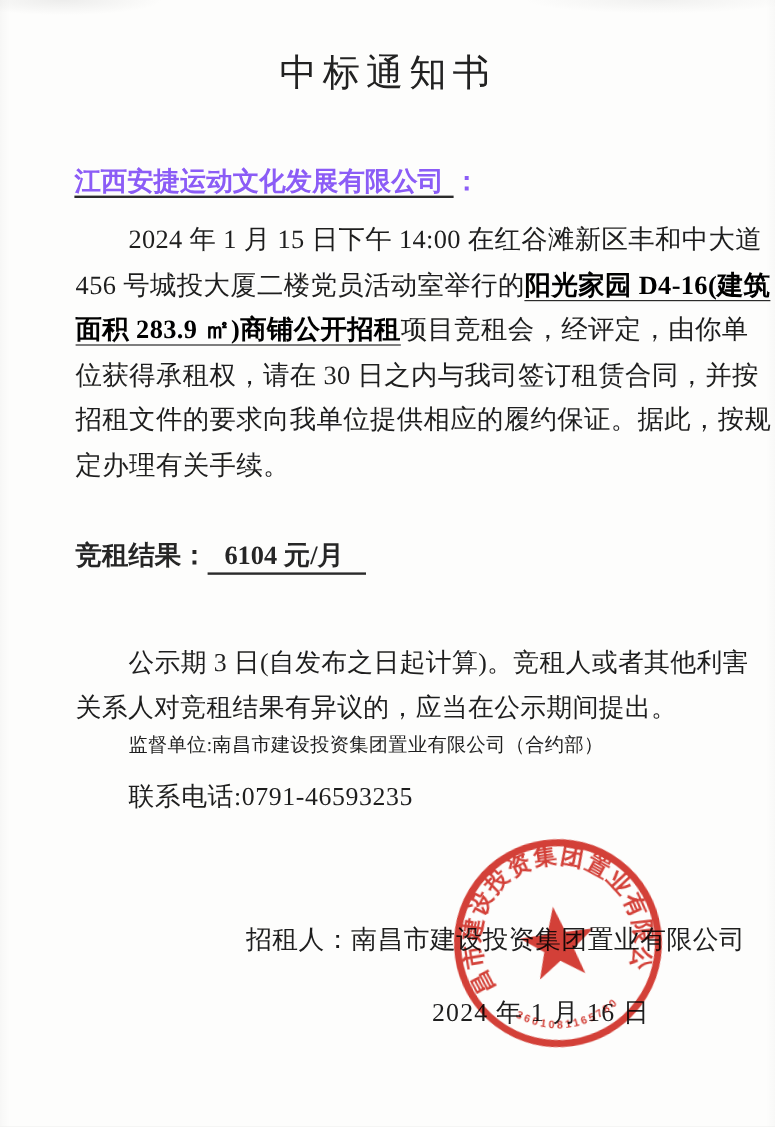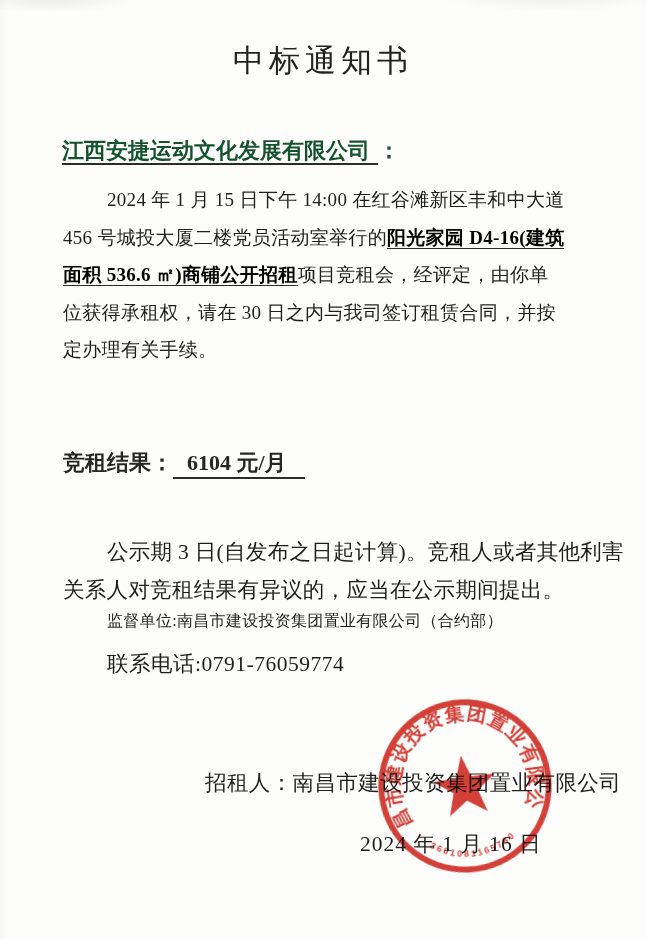--- a/index.html
+++ b/index.html
@@ -23,26 +23,26 @@
       linear-gradient(to left, rgba(0,0,0,.02), rgba(0,0,0,0) 8px);
   }
   .title {
     position: absolute; top: 40px; left: 0; width: 100%;
     text-align: center;
     font-size: 31px; letter-spacing: 5px;
     font-weight: 500; color: #222;
   }
   .addressee {
     position: absolute; top: 136px; left: 62px;
-    font-size: 22px; font-weight: 700; color: #14532d;
+    font-size: 22px; font-weight: 700; color: #8b5cf6;
   }
   .addressee .uline { border-bottom: 2px solid #2b2b2b; padding-right: 8px; }
   .para1 {
     position: absolute; top: 181px; left: 63px; width: 545px;
-    font-size: 19px; line-height: 37.6px; letter-spacing: .3px;
+    font-size: 22px; line-height: 37.6px; letter-spacing: .3px;
     white-space: nowrap;
   }
   .indent { padding-left: 44px; }
   .em-underline {
     font-weight: 700;
     border-bottom: 1.8px solid #2b2b2b;
     color: #000000;
   }
   .result {
     position: absolute; top: 448px; left: 63px;
@@ -88,34 +88,35 @@
 <div class="page">
   <div class="scan-noise"></div>
 
   <div class="title">中标通知书</div>
 
   <div class="addressee"><span class="uline">江西安捷运动文化发展有限公司</span><span>：</span></div>
 
   <div class="para1">
     <div class="indent">2024 年 1 月 15 日下午 14:00 在红谷滩新区丰和中大道</div>
     <div><span>456 号城投大厦二楼党员活动室举行的</span><span class="em-underline">阳光家园 D4-16(建筑</span></div>
-    <div><span class="em-underline">面积 536.6 ㎡)商铺公开招租</span><span>项目竞租会，经评定，由你单</span></div>
+    <div><span class="em-underline">面积 283.9 ㎡)商铺公开招租</span><span>项目竞租会，经评定，由你单</span></div>
     <div>位获得承租权，请在 30 日之内与我司签订租赁合同，并按</div>
+    <div>招租文件的要求向我单位提供相应的履约保证。据此，按规</div>
     <div>定办理有关手续。</div>
   </div>
 
   <div class="result"><span>竞租结果：</span><span class="value">6104 元/月</span></div>
 
   <div class="para2">
     <div class="indent">公示期 3 日(自发布之日起计算)。竞租人或者其他利害</div>
     <div>关系人对竞租结果有异议的，应当在公示期间提出。</div>
   </div>
 
   <div class="supervisor">监督单位:南昌市建设投资集团置业有限公司（合约部）</div>
-  <div class="phone">联系电话:0791-76059774</div>
+  <div class="phone">联系电话:0791-46593235</div>
 
   <div class="lessor">招租人：南昌市建设投资集团置业有限公司</div>
   <div class="date">2024 年 1 月 16 日</div>
 
   <svg class="stamp" viewBox="0 0 200 200">
     <defs>
       <path id="arcTop" d="M 42,141 A 72,72 0 1 1 158,141" fill="none"></path>
       <path id="arcBottom" d="M 36,146 A 79,79 0 0 0 164,146" fill="none"></path>
     </defs>
     <circle cx="100" cy="100" r="93" fill="none" stroke="#cf251c" stroke-width="6.5"></circle>

